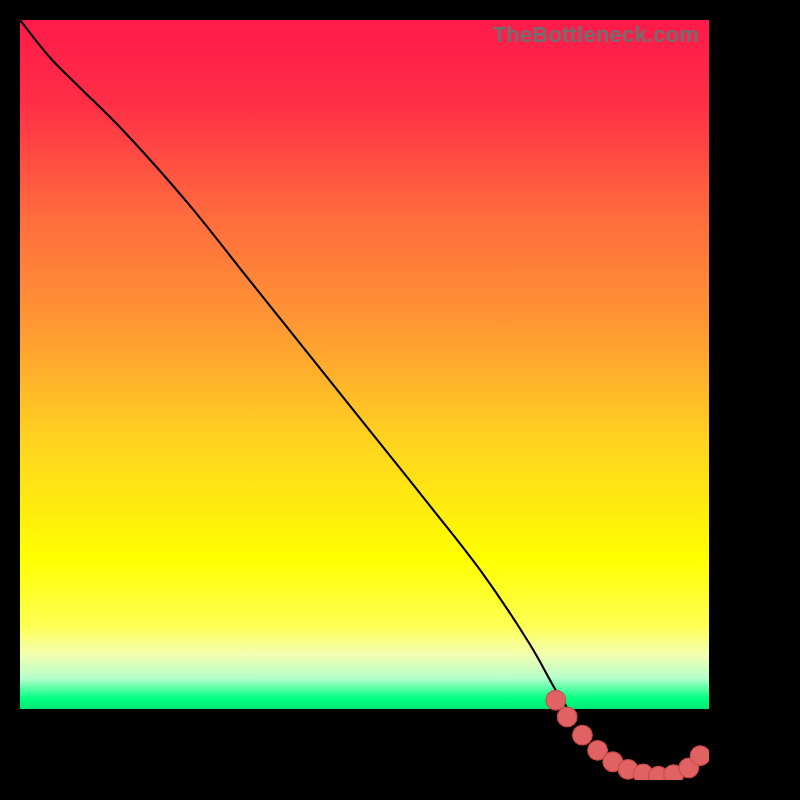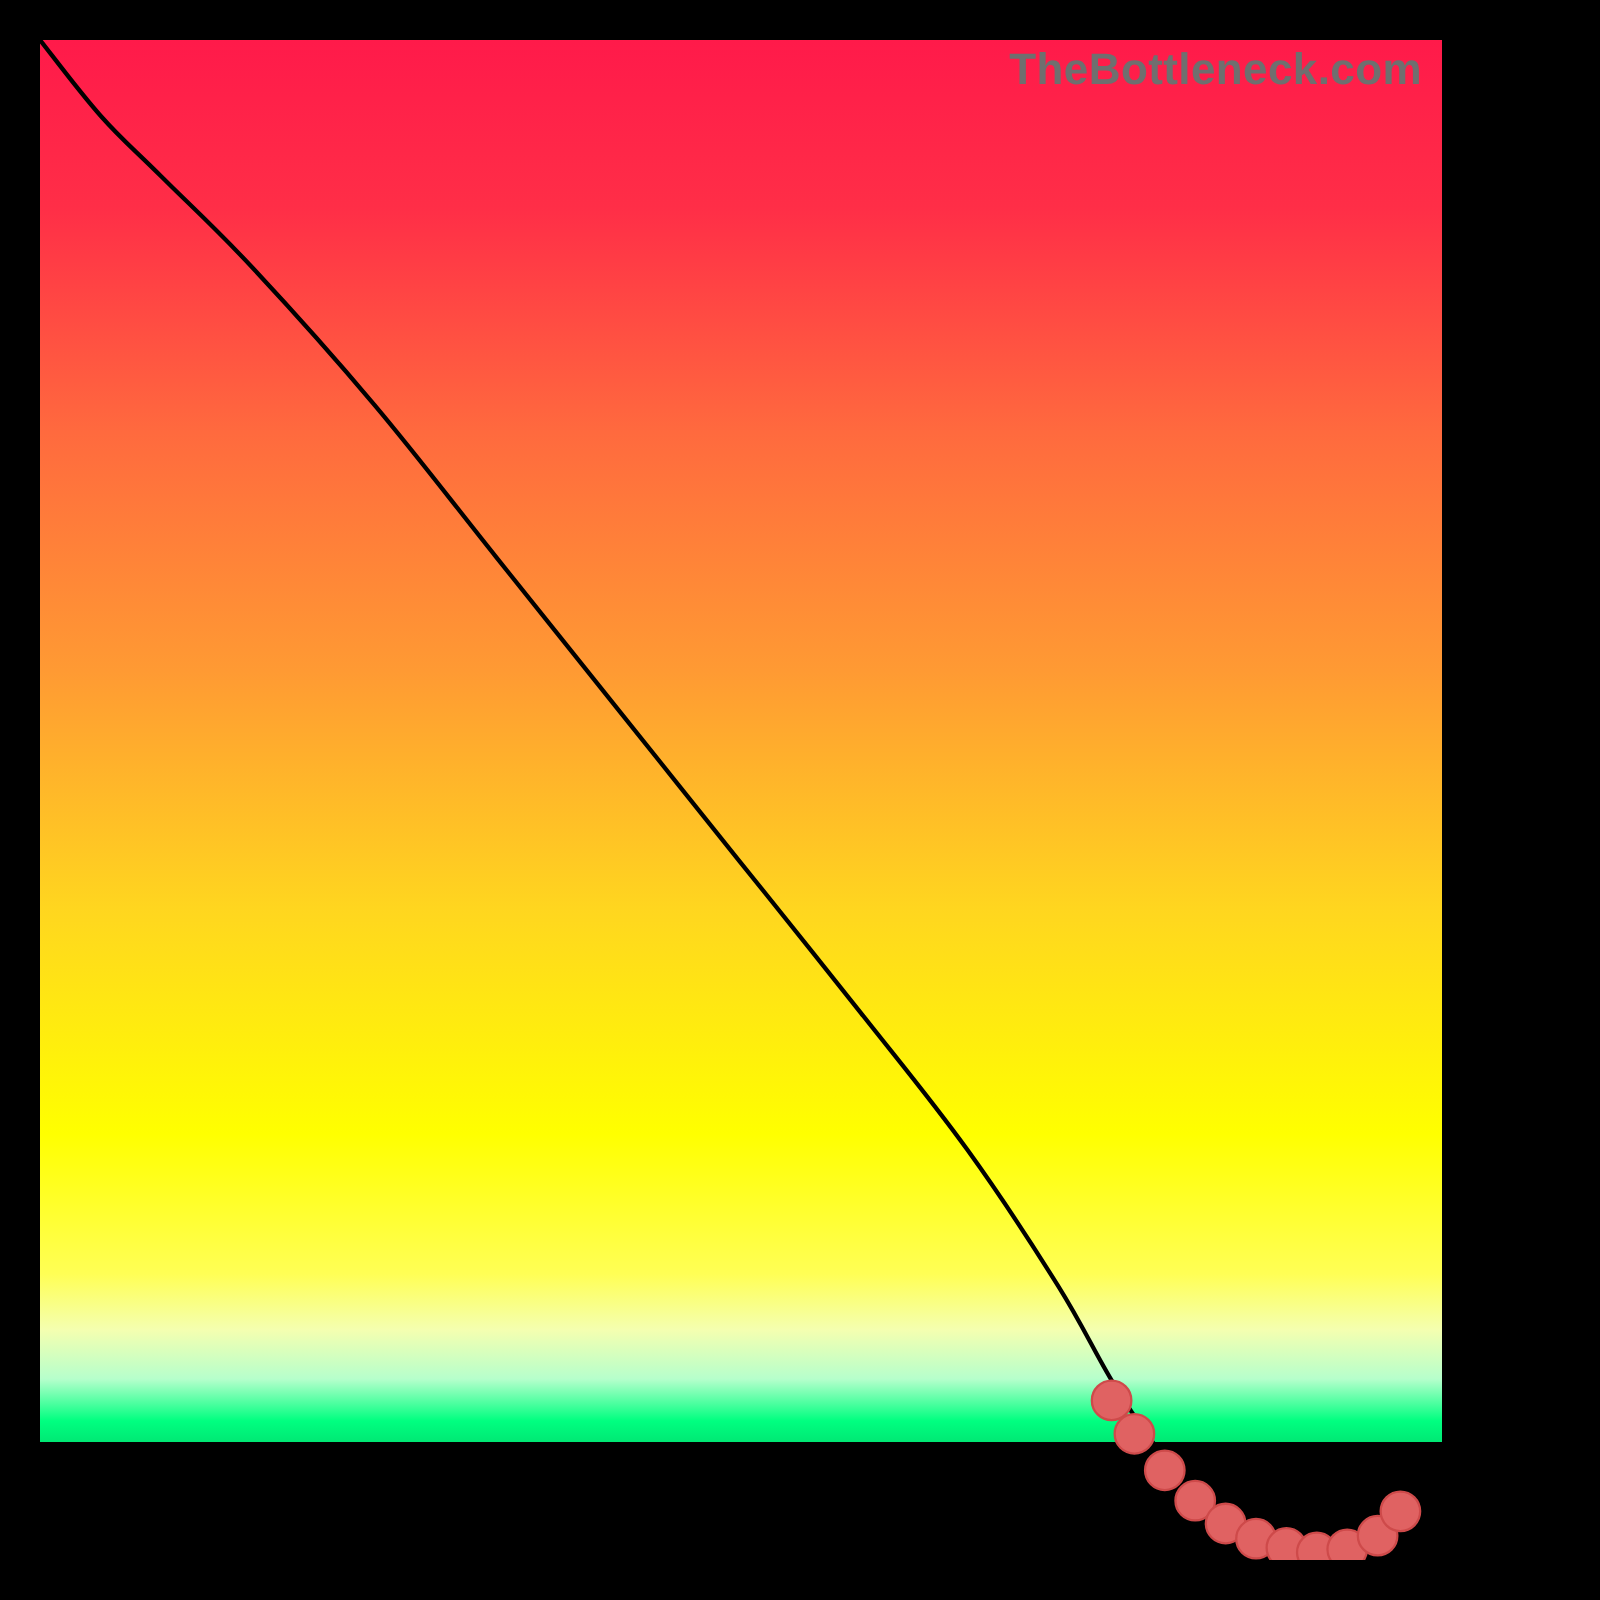--- a/index.html
+++ b/index.html
@@ -24,21 +24,20 @@
     height: 760px;
     background: #000;
   }
   .plot {
     position: absolute;
     left: 0;
     top: 0;
     width: 689px;
     height: 760px;
     overflow: hidden;
-    padding-left: 12px;
   }
   .gradient {
     position: absolute;
     left: 0; top: 0; right: 0; bottom: 0;
   }
   .watermark {
     position: absolute;
     top: 2px;
     right: 10px;
     font-family: Arial, Helvetica, sans-serif;

